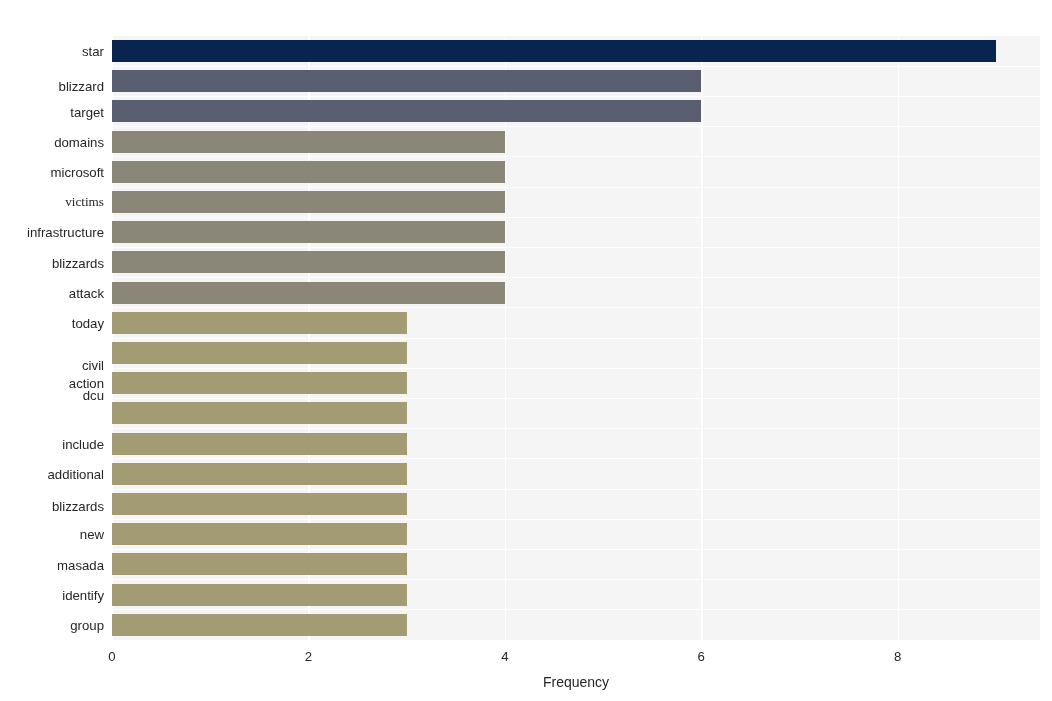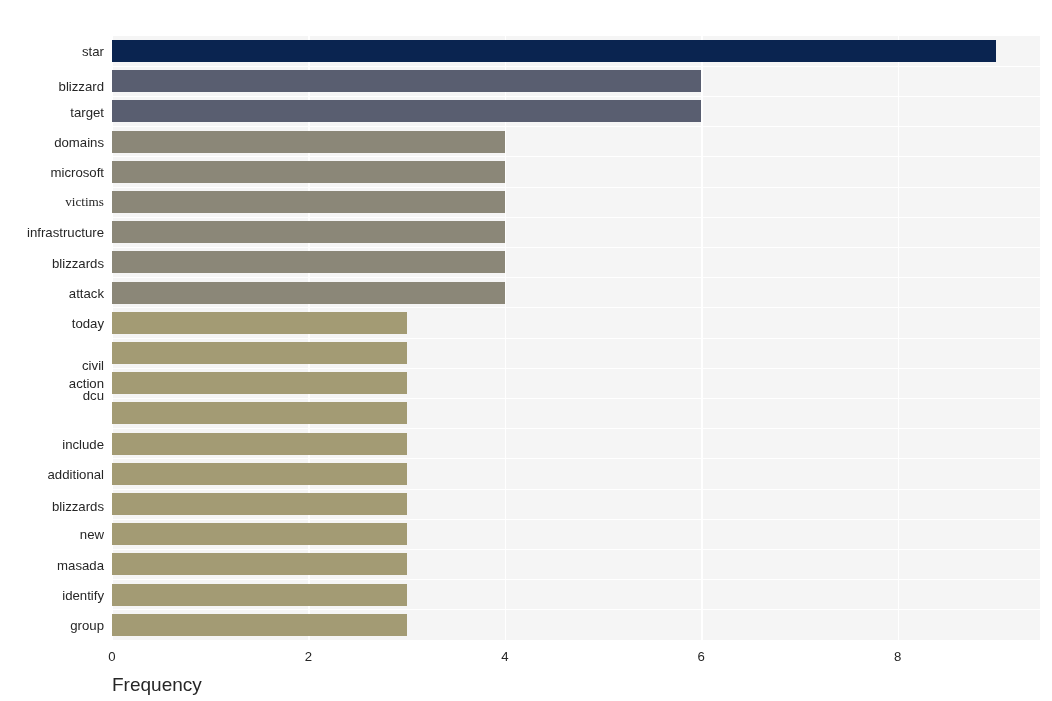--- a/index.html
+++ b/index.html
@@ -115,21 +115,22 @@
     transform: translateX(-50%);
     font-size: 13.2px;
     color: #262626;
     white-space: nowrap;
   }
   #x-axis-label {
     position: absolute;
     left: 112px;
     top: 674px;
     width: 928px;
-    font-size: 19px;
+    text-align: center;
+    font-size: 14px;
     color: #262626;
   }
 </style>
 </head>
 <body>
 
 <div id="figure" style="background: rgb(255, 255, 255);">
 
 
   <div id="y-axis">

